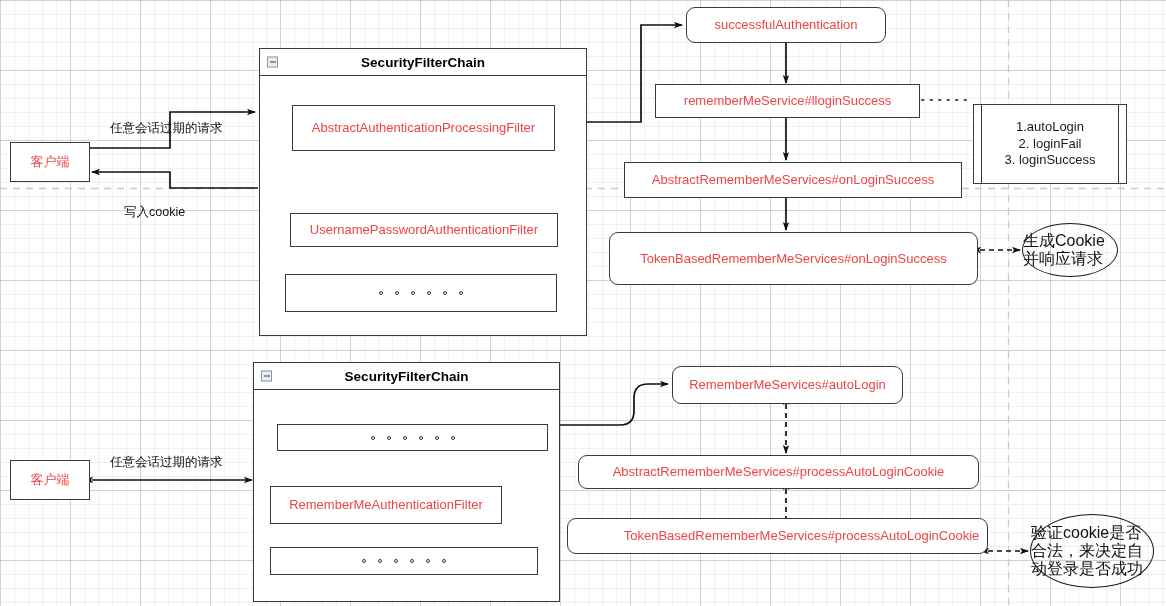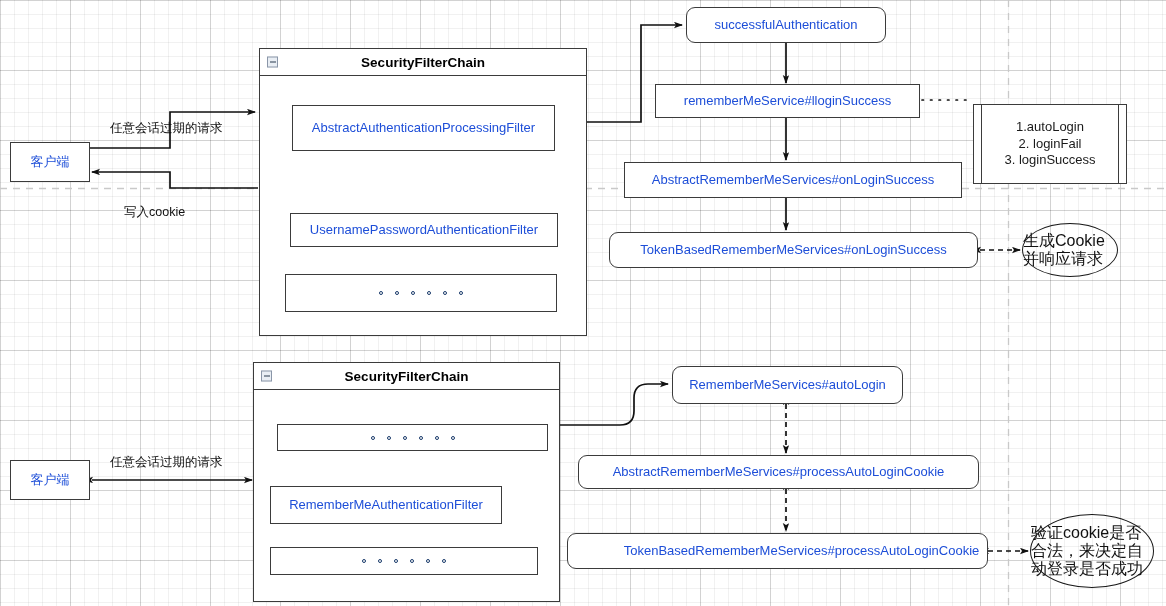--- a/index.html
+++ b/index.html
@@ -33,21 +33,21 @@
   
   .node {
     position: absolute;
     box-sizing: border-box;
     display: flex;
     align-items: center;
     justify-content: center;
     text-align: right;
     background: #ffffff;
     border: 1.6px solid #3b3b3b;
-    color: #1d4ed8;
+    color: #ef4444;
     font-size: 13px;
     line-height: 1.18;
     white-space: nowrap;
   }
   .node.rounded { border-radius: 9px; }
   .node.sharp   { border-radius: 0; }
 
   
   .container {
     position: absolute;
@@ -265,21 +265,21 @@
   </div>
 
   <div class="node sharp" style="left:655px; top:84px; width:265px; height:34px;">
     <span>rememberMeService#lloginSuccess</span>
   </div>
 
   <div class="node sharp" style="left:624px; top:162px; width:338px; height:36px;">
     <span>AbstractRememberMeServices#onLoginSuccess</span>
   </div>
 
-  <div class="node rounded" style="left:609px; top:232px; width:369px; height:36px;">
+  <div class="node rounded" style="left:609px; top:232px; width:369px; height:53px;">
     <span>TokenBasedRememberMeServices#onLoginSuccess</span>
   </div>
 
   <div class="process-shape" style="left:973px; top:60px; width:154px; height:80px;">
     <span class="process-bar left"></span>
     <span class="process-body">
       <span>1.autoLogin</span>
       <span>2. loginFail</span>
       <span>3. loginSuccess</span>
     </span>
@@ -327,21 +327,21 @@
   </div>
 
   <div class="node rounded" style="left:672px; top:366px; width:231px; height:38px;">
     <span>RememberMeServices#autoLogin</span>
   </div>
 
   <div class="node rounded" style="left:578px; top:455px; width:401px; height:34px;">
     <span>AbstractRememberMeServices#processAutoLoginCookie</span>
   </div>
 
-  <div class="node rounded" style="left:567px; top:533px; width:421px; height:36px;padding-left:48px;">
+  <div class="node rounded" style="left:567px; top:518px; width:421px; height:36px;padding-left:48px;">
     <span>TokenBasedRememberMeServices#processAutoLoginCookie</span>
   </div>
 
   <div class="ellipse" style="left:1030px; top:514px; width:124px; height:74px;">
     <span>验证cookie是否</span>
     <span>合法，来决定自</span>
     <span>动登录是否成功</span>
   </div>
 
   <div class="watermark" style="left:816px; top:578px;">CSDN @Huathy-雨落江南，浮生若梦</div>

